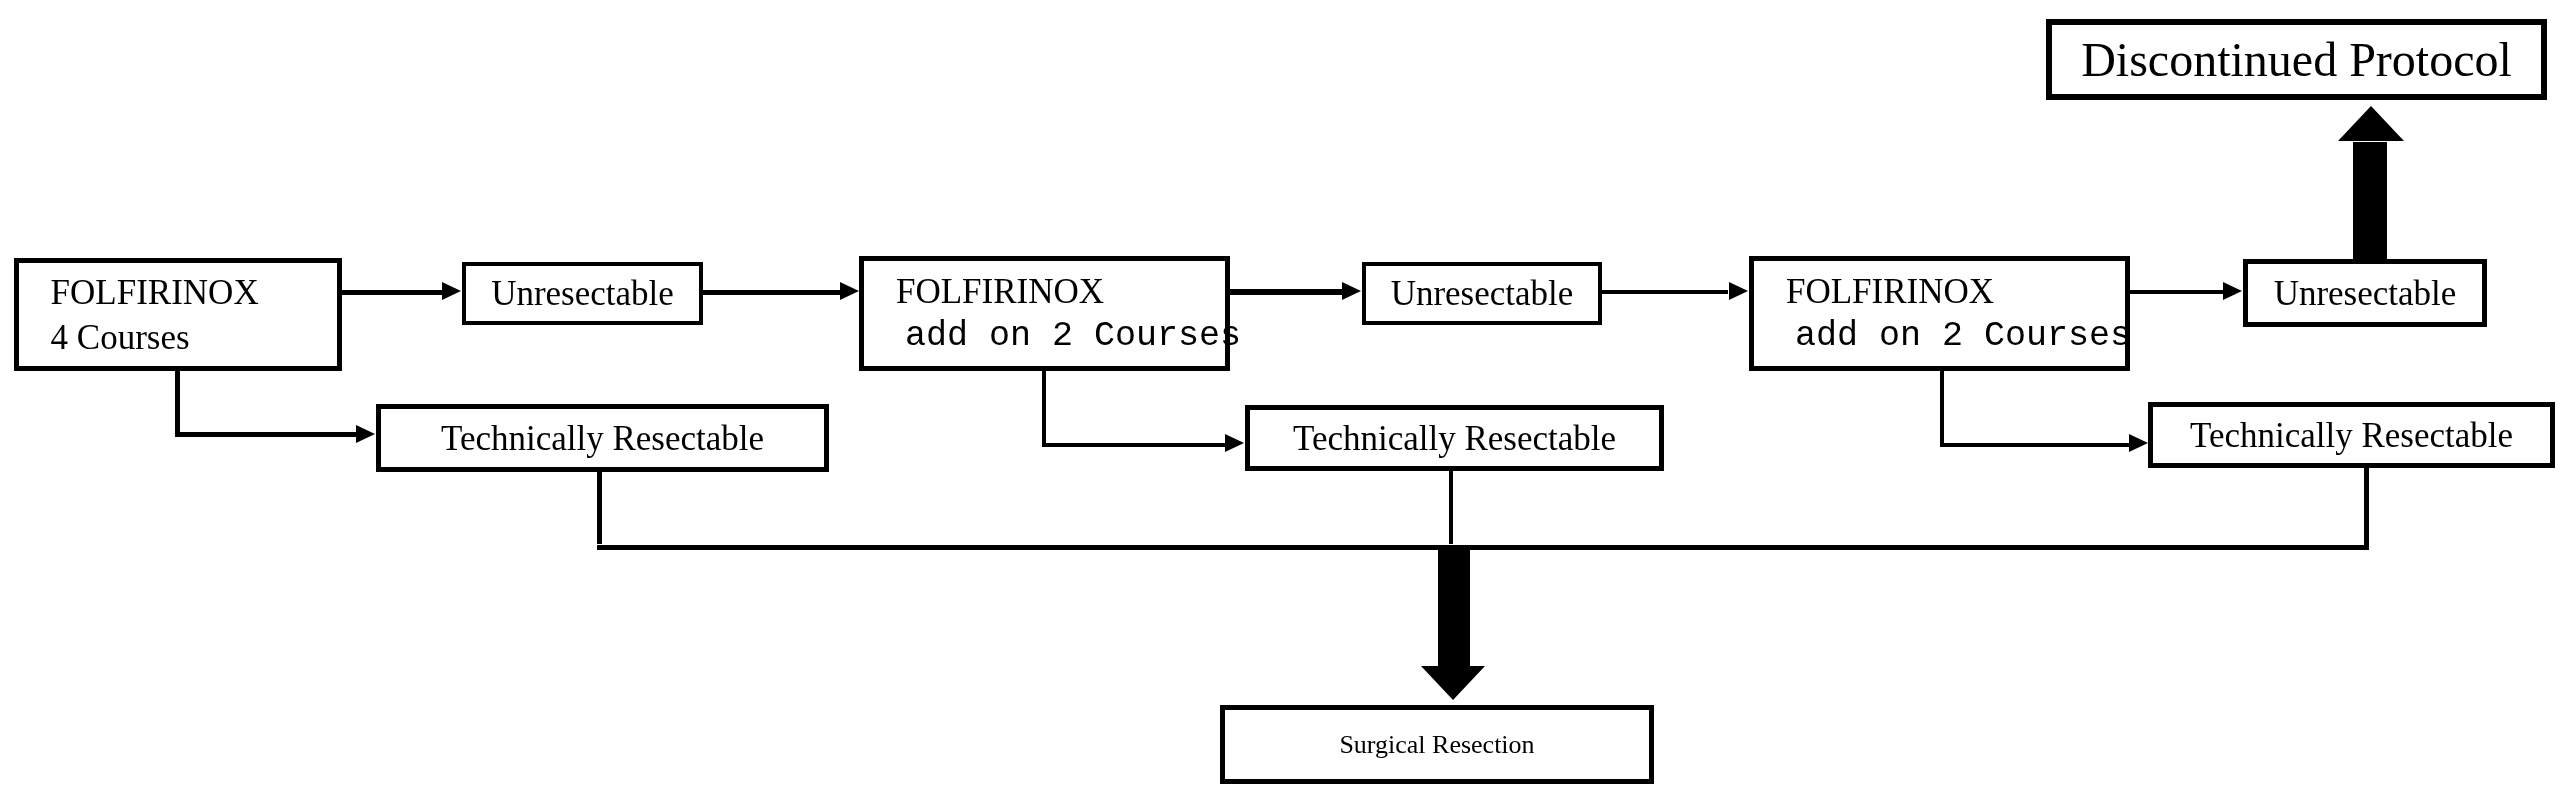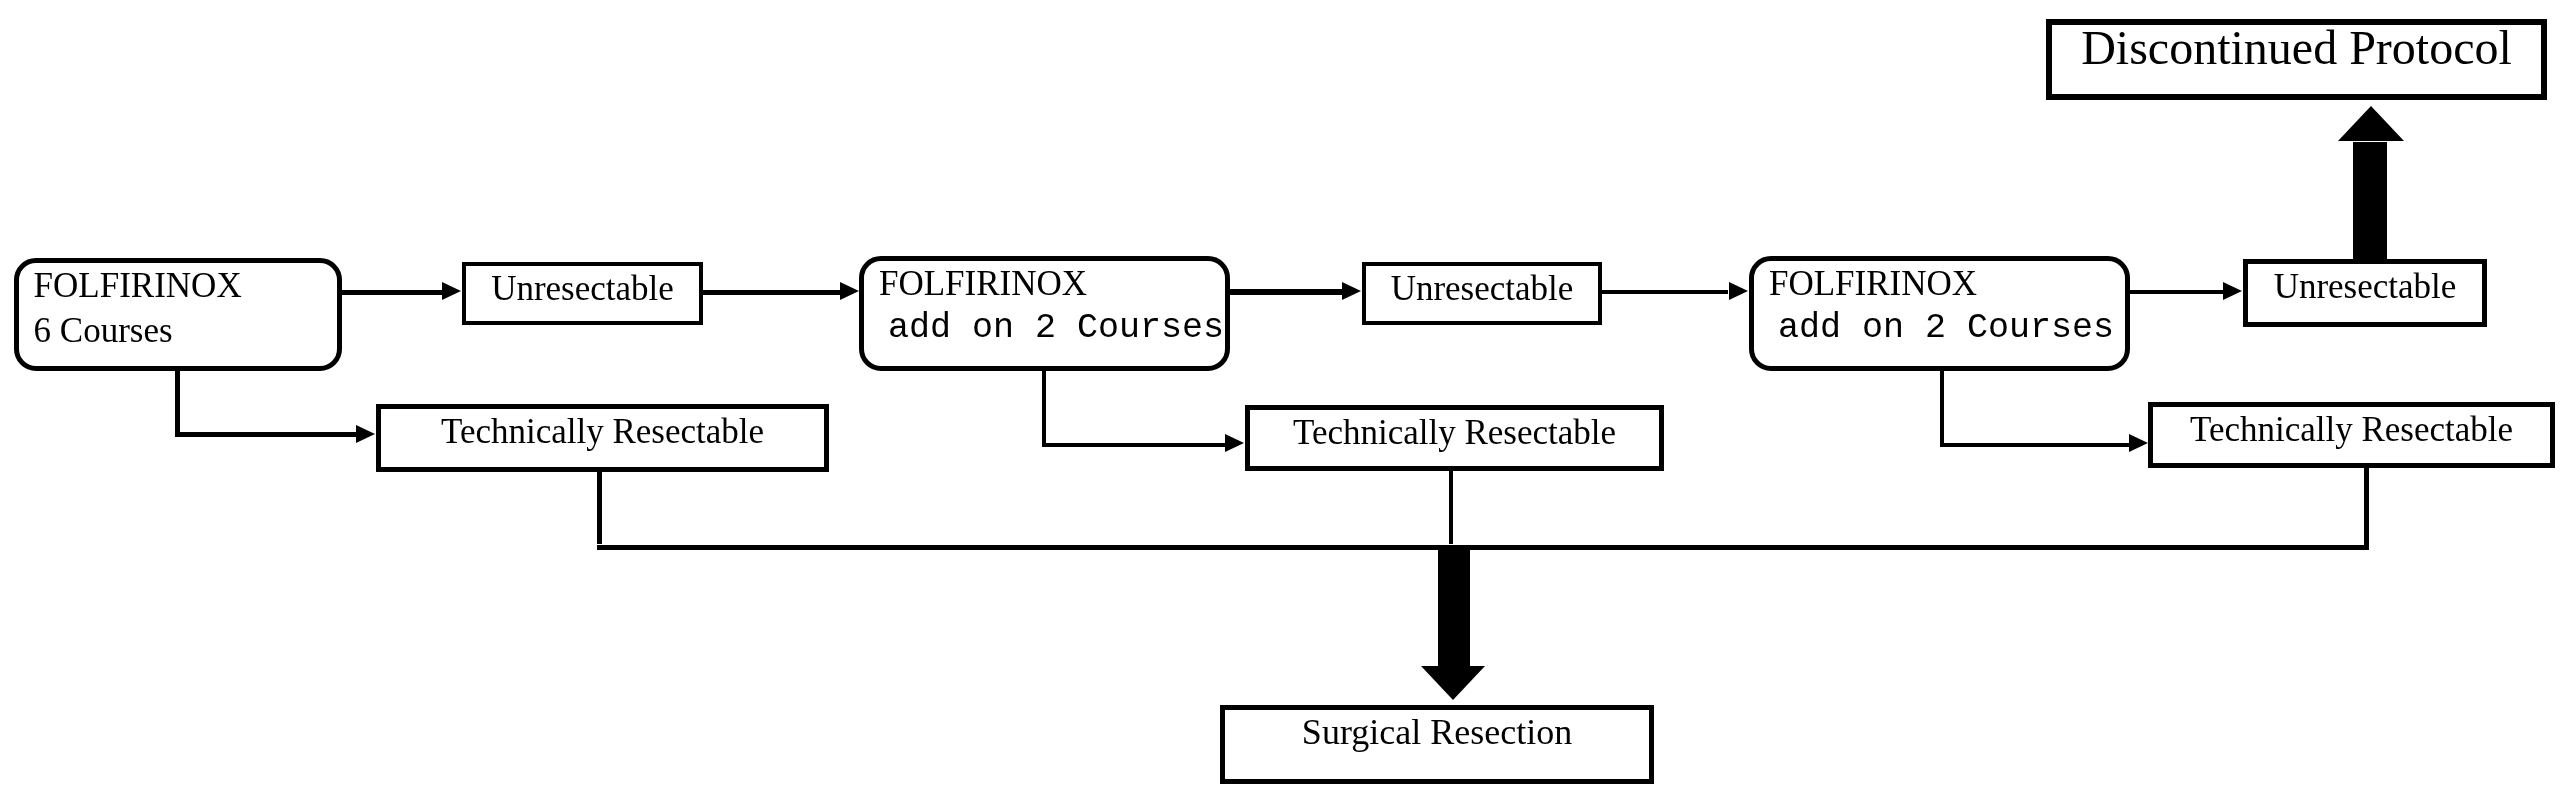--- a/index.html
+++ b/index.html
@@ -12,28 +12,28 @@
   .canvas { position:relative; width:2576px; height:805px; background:#ffffff; }
 
   .node {
     position:absolute;
     background:#ffffff;
     border:4.5px solid #000000;
     box-sizing:border-box;
     display:flex;
     flex-direction:column;
     align-items:center;
-    justify-content:flex-start;
+    justify-content:center;
     color:#000000;
     font-size:35px;
     line-height:45px;
     white-space:nowrap;
   }
   .node.thick { border-width:5.3px; }
-  .node.left-text { align-items:flex-start; padding-left:15px;border-radius:22px; }
+  .node.left-text { align-items:flex-start; padding-left:32px; }
   .node .l2-indent { padding-left:9px;font-family:Liberation Mono, monospace; }
 
   .hline, .vline { position:absolute; background:#000000; }
 
   .head-right {
     position:absolute; width:0; height:0;
     border-top:9.8px solid transparent;
     border-bottom:9.8px solid transparent;
     border-left:19.6px solid #000000;
   }
@@ -54,34 +54,34 @@
   #n-discontinued { left:2046px; top:19px;  width:501px; height:81px; border-width:6px; font-size:48px; }
   #n-folf1        { left:13.6px;   top:258px; width:328px; height:113px; font-size:35px; }
   #n-unres1       { left:462px;  top:262px; width:241px; height:63px; }
   #n-folf2        { left:859px; top:256px; width:371px; height:115px; font-size:35px; }
   #n-unres2       { left:1362px; top:262px; width:240px; height:63px; }
   #n-folf3        { left:1749px; top:256px; width:381px; height:115px; font-size:35px; }
   #n-unres3       { left:2243px; top:259px; width:244px; height:68px;  border-width:5.3px; }
   #n-tr1          { left:376px;  top:404px; width:453px; height:68px;  border-width:5.3px; }
   #n-tr2          { left:1245px; top:405px; width:419px; height:66px;  border-width:5.3px; }
   #n-tr3          { left:2148px; top:402px; width:407px; height:66px;  border-width:5.3px; }
-  #n-surgical     { left:1220px; top:705px; width:434px; height:79px; border-width:5.3px; font-size:36px; }
+  #n-surgical     { left:1220px; top:705px; width:434px; height:79px; border-width:5.3px; font-size:26px; }
 </style>
 </head>
 <body>
 
 <div class="canvas">
 
   <div class="node thick" id="n-discontinued">
     <span>Discontinued Protocol</span>
   </div>
 
   <div class="node thick left-text" id="n-folf1">
     <span>FOLFIRINOX</span>
-    <span>6 Courses</span>
+    <span>4 Courses</span>
   </div>
 
   <div class="node" id="n-unres1">
     <span>Unresectable</span>
   </div>
 
   <div class="node thick left-text" id="n-folf2">
     <span>FOLFIRINOX</span>
     <span class="l2-indent">add on 2 Courses</span>
   </div>

